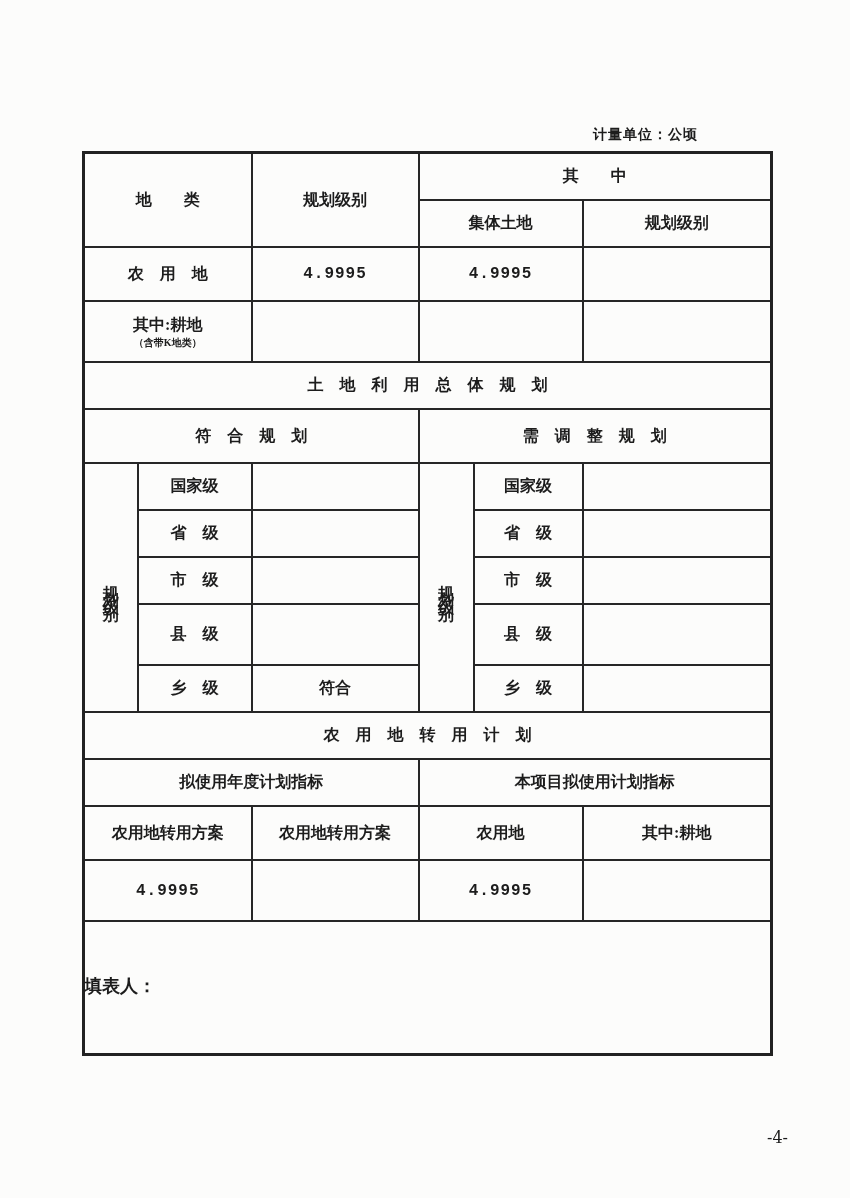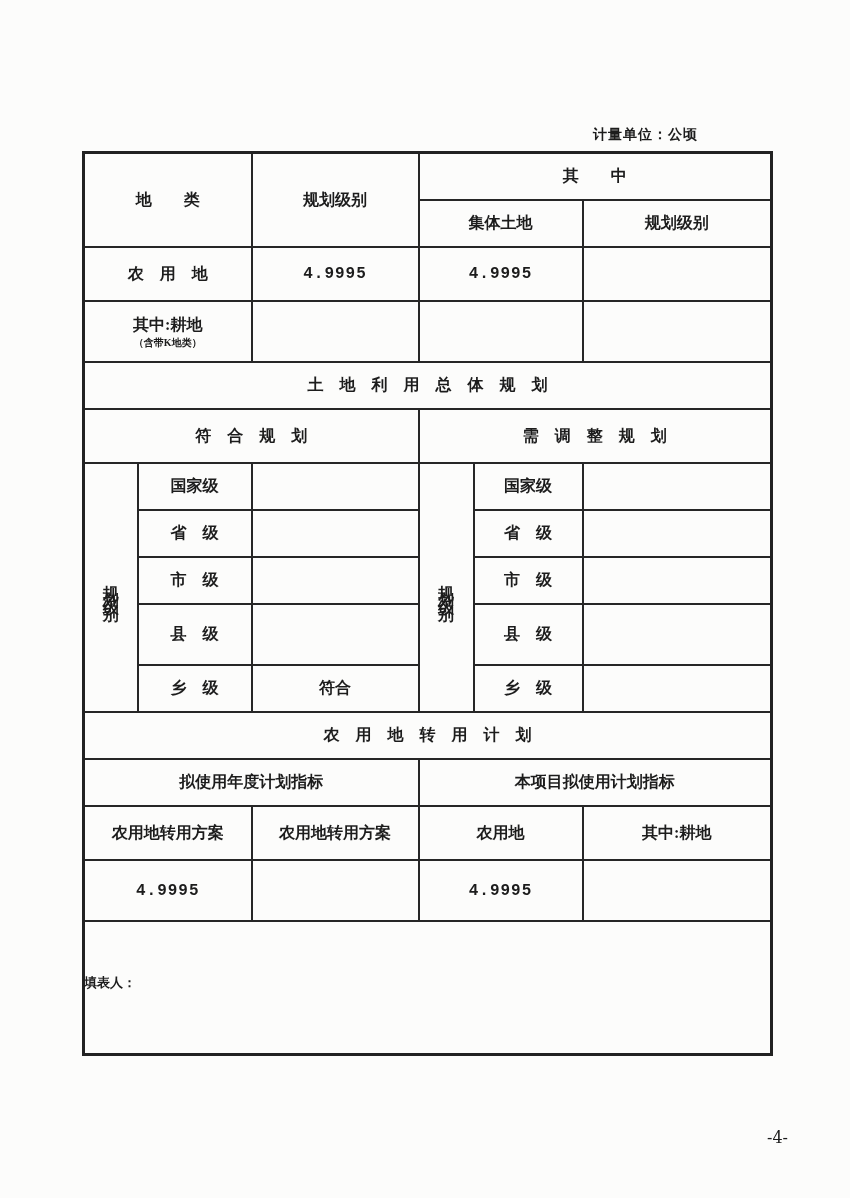--- a/index.html
+++ b/index.html
@@ -57,21 +57,21 @@
     line-height:1;
   }
   .two-line span { display:block; line-height:1.35; }
   .two-line .l2 { font-size:10px; }
   
   tr.h46{height:46px} tr.h45{height:45px} tr.h43{height:54px}
   tr.h50{height:50px} tr.h42{height:42px} tr.h47{height:61px}
   tr.h133{height:133px}
   .filler-label {
     position:absolute; left:84px; top:974px;
-    font-size:13px; font-weight:bold;
+    font-size:18px; font-weight:bold;
   }
   .page-number {
     position:absolute; top:1128px; right:62px;
     font-size:16px;
     font-family:"DejaVu Serif", serif;
   }
 </style>
 </head>
 <body>
 

